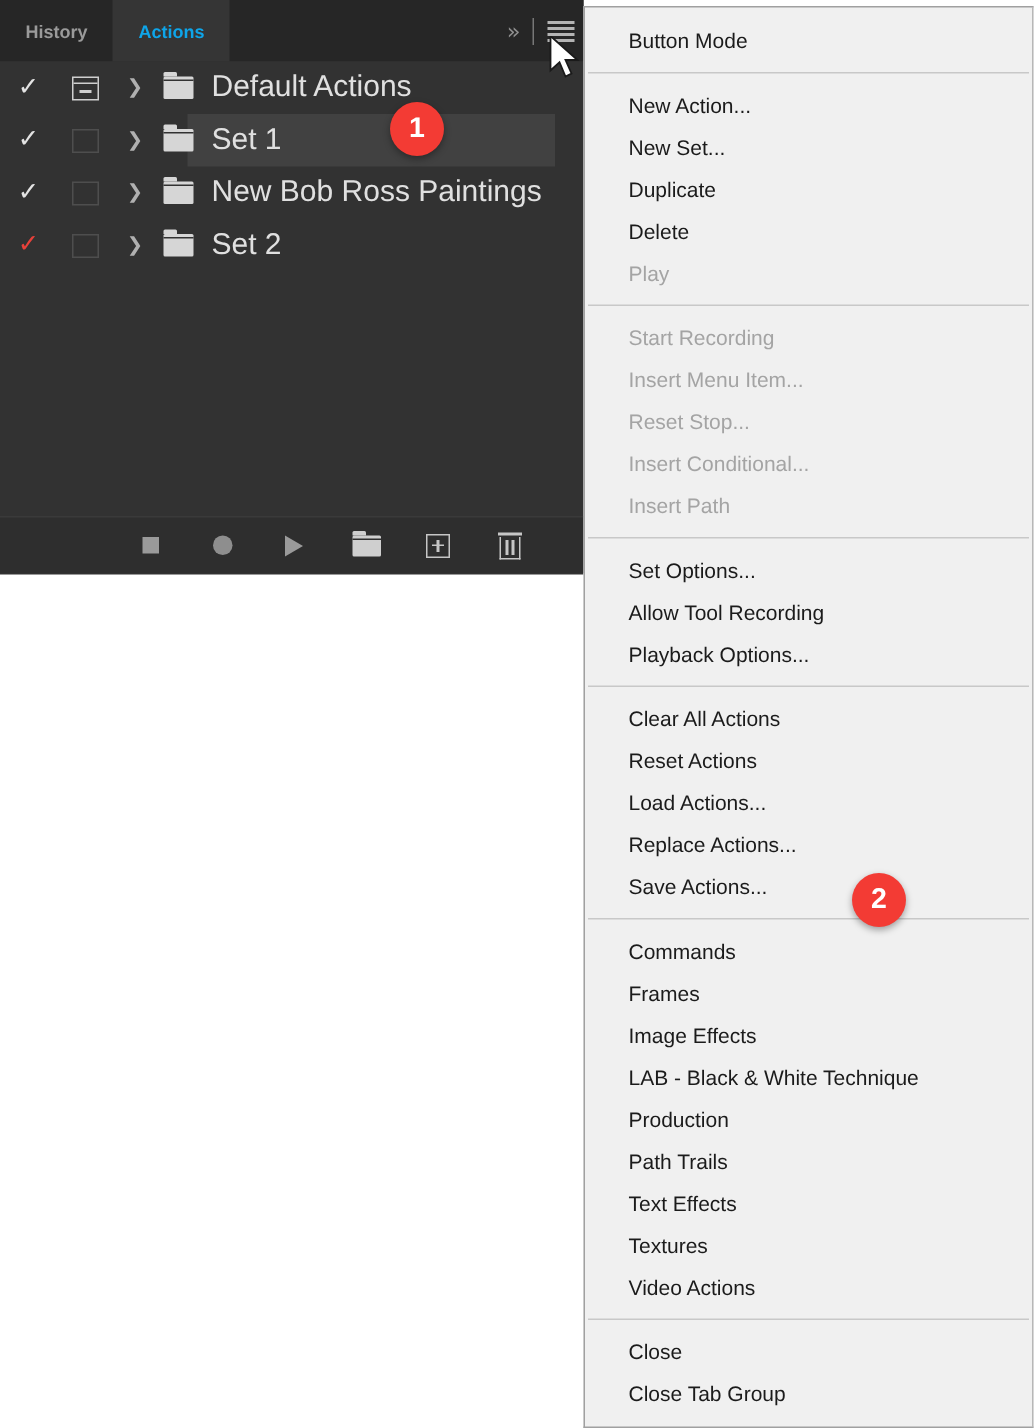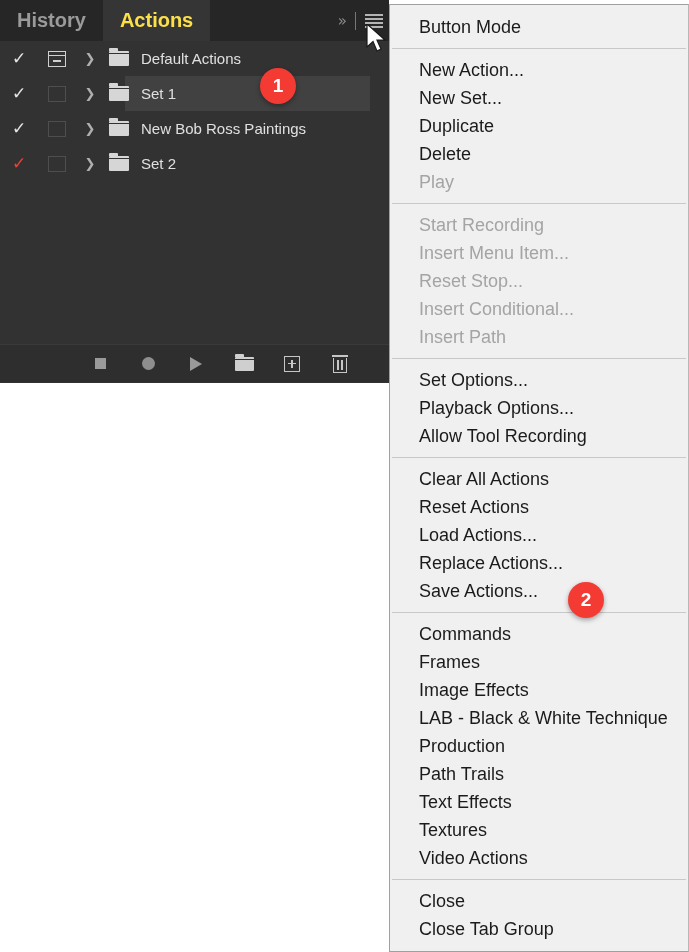--- a/index.html
+++ b/index.html
@@ -34,30 +34,30 @@
     height: 41px;
     background: #262626;
     display: flex;
     align-items: stretch;
   }
   .tab {
     display: flex;
     align-items: center;
     justify-content: center;
     padding: 0 17px;
-    font-size: 20px;
+    font-size: 12px;
     color: #9a9a9a;
     height: 41px;
     box-sizing: border-box;
     cursor: default;
     user-select: none;
   }
   .tab.active {
     background: #353535;
-    color: #fde047;
+    color: #0ea5e9;
     font-weight: bold;
   }
   .tab.inactive { font-weight: bold; }
 
   #tab-spacer { flex: 1 1 auto; }
 
   #collapse-icon {
     color: #8e8e8e;
     font-size: 15px;
     letter-spacing: -1px;
@@ -210,21 +210,21 @@
     content: "";
     position: absolute;
     left: 0; right: 0; top: 2px;
     height: 1px;
     background: #323232;
   }
   .row-label {
     position: relative;
     z-index: 2;
     color: #e0e0e0;
-    font-size: 15px;
+    font-size: 20px;
     padding-left: 7px;
     white-space: nowrap;
   }
 
   
   #footer {
     position: absolute;
     left: 0;
     top: 344px;
     width: 389px;
@@ -313,21 +313,21 @@
     border: 1px solid #a0a0a0;
     border-right: 1px solid #b7b7b7;
     box-sizing: border-box;
     padding-top: 8px;
     z-index: 20;
   }
   .mi {
     height: 28px;
     line-height: 28px;
     padding-left: 29px;
-    font-size: 18px;
+    font-size: 14px;
     color: #1b1b1b;
     white-space: nowrap;
     cursor: default;
     user-select: none;
   }
   .mi.disabled { color: #a4a4a4; }
   .msep {
     height: 1px;
     background: #c8c8c8;
     margin: 7px 2px 7px 2px;
@@ -493,22 +493,22 @@
 
   <div class="mi disabled">Start Recording</div>
   <div class="mi disabled">Insert Menu Item...</div>
   <div class="mi disabled">Reset Stop...</div>
   <div class="mi disabled">Insert Conditional...</div>
   <div class="mi disabled">Insert Path</div>
 
   <div class="msep"></div>
 
   <div class="mi">Set Options...</div>
+  <div class="mi">Allow Tool Recording</div>
   <div class="mi">Playback Options...</div>
-  <div class="mi">Allow Tool Recording</div>
 
   <div class="msep"></div>
 
   <div class="mi">Clear All Actions</div>
   <div class="mi">Reset Actions</div>
   <div class="mi">Load Actions...</div>
   <div class="mi">Replace Actions...</div>
   <div class="mi">Save Actions...</div>
 
   <div class="msep"></div>

